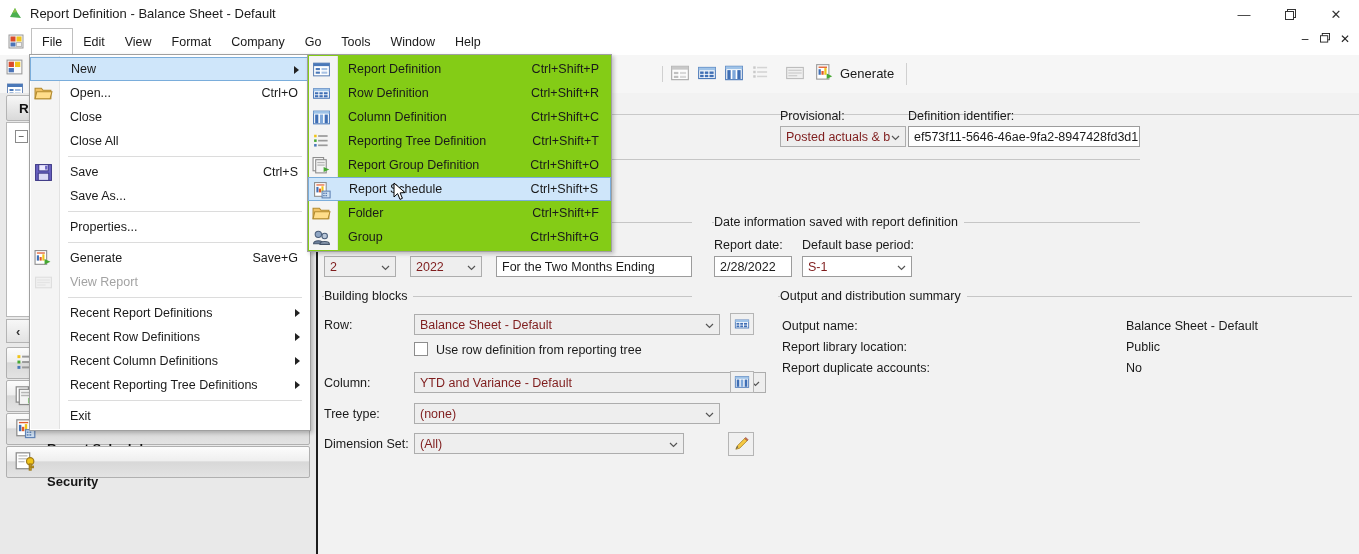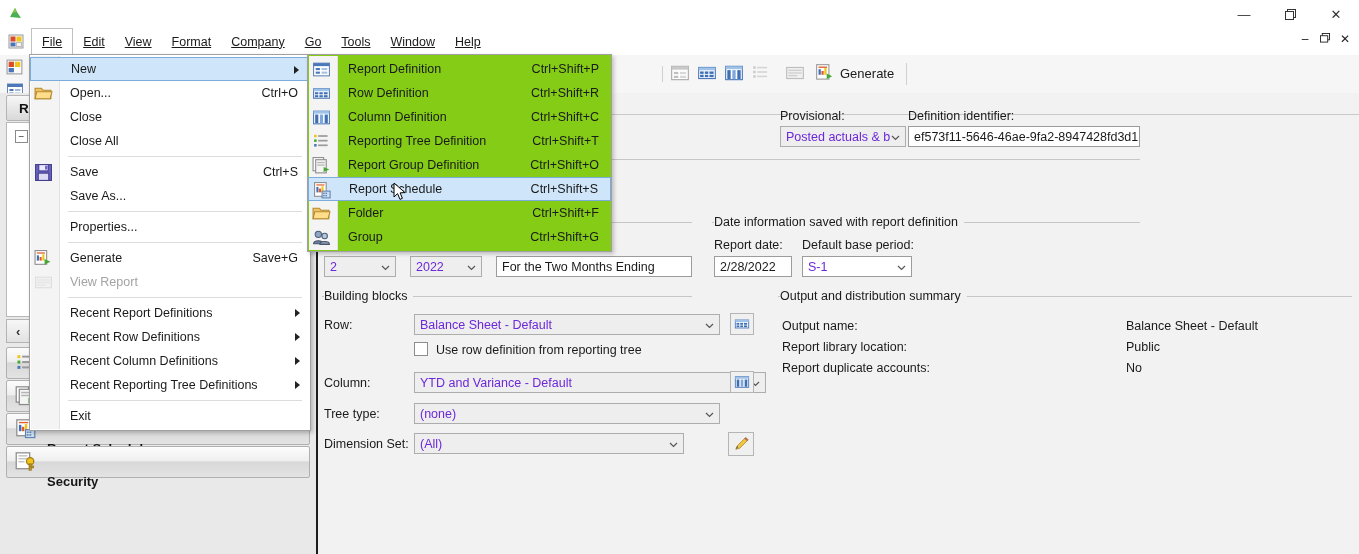--- a/index.html
+++ b/index.html
@@ -14,21 +14,21 @@
 
   
   .titlebar{position:absolute;left:0;top:0;width:1359px;height:28px;background:#ffffff;border-bottom:1px solid #dcdcdc;}
   .titlebar .tb-icon{position:absolute;left:8px;top:6px;width:16px;height:16px;}
   .titlebar .tb-text{position:absolute;left:30px;top:6px;font-size:13px;color:#1a1a1a;white-space:nowrap;}
   .wbtn{position:absolute;top:0;width:46px;height:28px;display:flex;align-items:center;justify-content:center;font-size:13px;color:#333;cursor:default;}
 
   
   .menubar{position:absolute;left:0;top:28px;width:1359px;height:27px;background:#ffffff;border-bottom:1px solid #d4d4d4;}
   .menubar .mb-appicon{position:absolute;left:8px;top:5px;width:17px;height:17px;}
-  .menu-items{position:absolute;left:31px;top:0;height:27px;display:flex;align-items:stretch;text-decoration:underline;}
+  .menu-items{position:absolute;left:31px;top:0;height:27px;display:flex;align-items:stretch;}
   .menu-item{padding:0 10px;display:flex;align-items:center;font-size:12.5px;color:#1a1a1a;white-space:nowrap;cursor:default;}
   .menu-item.open{background:#ffffff;border:1px solid #c0c0c0;border-bottom:1px solid #ffffff;box-sizing:border-box;position:relative;z-index:60;}
   .mdi-ctl{position:absolute;top:4px;font-size:12px;color:#222;width:16px;text-align:center;cursor:default;}
 
   
   .child{position:absolute;left:0;top:55px;width:1359px;height:499px;background:#f2f2f2;}
 
   
   .vtoolbar{position:absolute;left:0;top:0;width:30px;height:75px;background:#f6f6f6;border-right:1px solid #c8c8c8;}
   .vtb-ico{position:absolute;left:6px;width:18px;height:18px;}
@@ -58,21 +58,21 @@
 
   
   .content{position:absolute;left:318px;top:38px;width:1041px;height:461px;background:#f2f2f2;}
   .tabstrip{position:absolute;left:0;top:0;width:1041px;height:22px;}
   .tab{position:absolute;top:0;height:22px;background:#fafafa;border:1px solid #c9c9c9;border-bottom:none;box-sizing:border-box;
     display:flex;align-items:center;justify-content:center;font-size:12px;color:#1a1a1a;white-space:nowrap;padding:0 9px;}
   .tabline{position:absolute;left:0;top:21px;width:1041px;height:1px;background:#c9c9c9;}
 
   .lbl{position:absolute;font-size:12.5px;color:#1a1a1a;white-space:nowrap;}
   .combo{position:absolute;height:21px;background:#eeeeee;border:1px solid #adadad;box-sizing:border-box;
-    display:flex;align-items:center;font-size:12.5px;color:#6d28d9;padding-left:5px;overflow:hidden;white-space:nowrap;}
+    display:flex;align-items:center;font-size:12.5px;color:#7f1d1d;padding-left:5px;overflow:hidden;white-space:nowrap;}
   .combo .chev{position:absolute;right:5px;top:4px;width:9px;height:9px;}
   .txt{position:absolute;height:21px;background:#ffffff;border:1px solid #9c9c9c;box-sizing:border-box;
     display:flex;align-items:center;font-size:12.5px;color:#1a1a1a;padding-left:5px;overflow:hidden;white-space:nowrap;}
   .grp-line{position:absolute;height:1px;background:#c6c6c6;}
   .sq-btn{position:absolute;width:24px;height:22px;background:#f0f0f0;border:1px solid #b5b5b5;box-sizing:border-box;
     display:flex;align-items:center;justify-content:center;}
   .chk{position:absolute;width:14px;height:14px;background:#fff;border:1px solid #8d8d8d;box-sizing:border-box;}
 
   
   .dropdown{position:absolute;left:29px;top:54px;width:282px;background:#ffffff;border:1px solid #a0a0a0;z-index:100;
@@ -100,20 +100,21 @@
 
 <div class="app">
 
   <div class="titlebar">
     <span class="tb-icon">
       <svg width="16" height="16" viewBox="0 0 16 16">
         <path d="M2 11 L7 2 L9 6 L13 12 Z" fill="#4caf50"></path>
         <path d="M7 2 L9 6 L4.5 7 Z" fill="#8bc34a"></path>
       </svg>
     </span>
+    <span class="tb-text">Report Definition - Balance Sheet - Default</span>
     <div class="wbtn" style="right:92px">—</div>
     <div class="wbtn" style="right:46px">
       <svg width="11" height="11" viewBox="0 0 11 11">
           <rect x="2.5" y="0.5" width="8" height="8" fill="none" stroke="#333"></rect>
           <rect x="0.5" y="2.5" width="8" height="8" fill="#fff" stroke="#333"></rect>
         </svg>
     </div>
     <div class="wbtn close" style="right:0">✕</div>
   </div>
 

